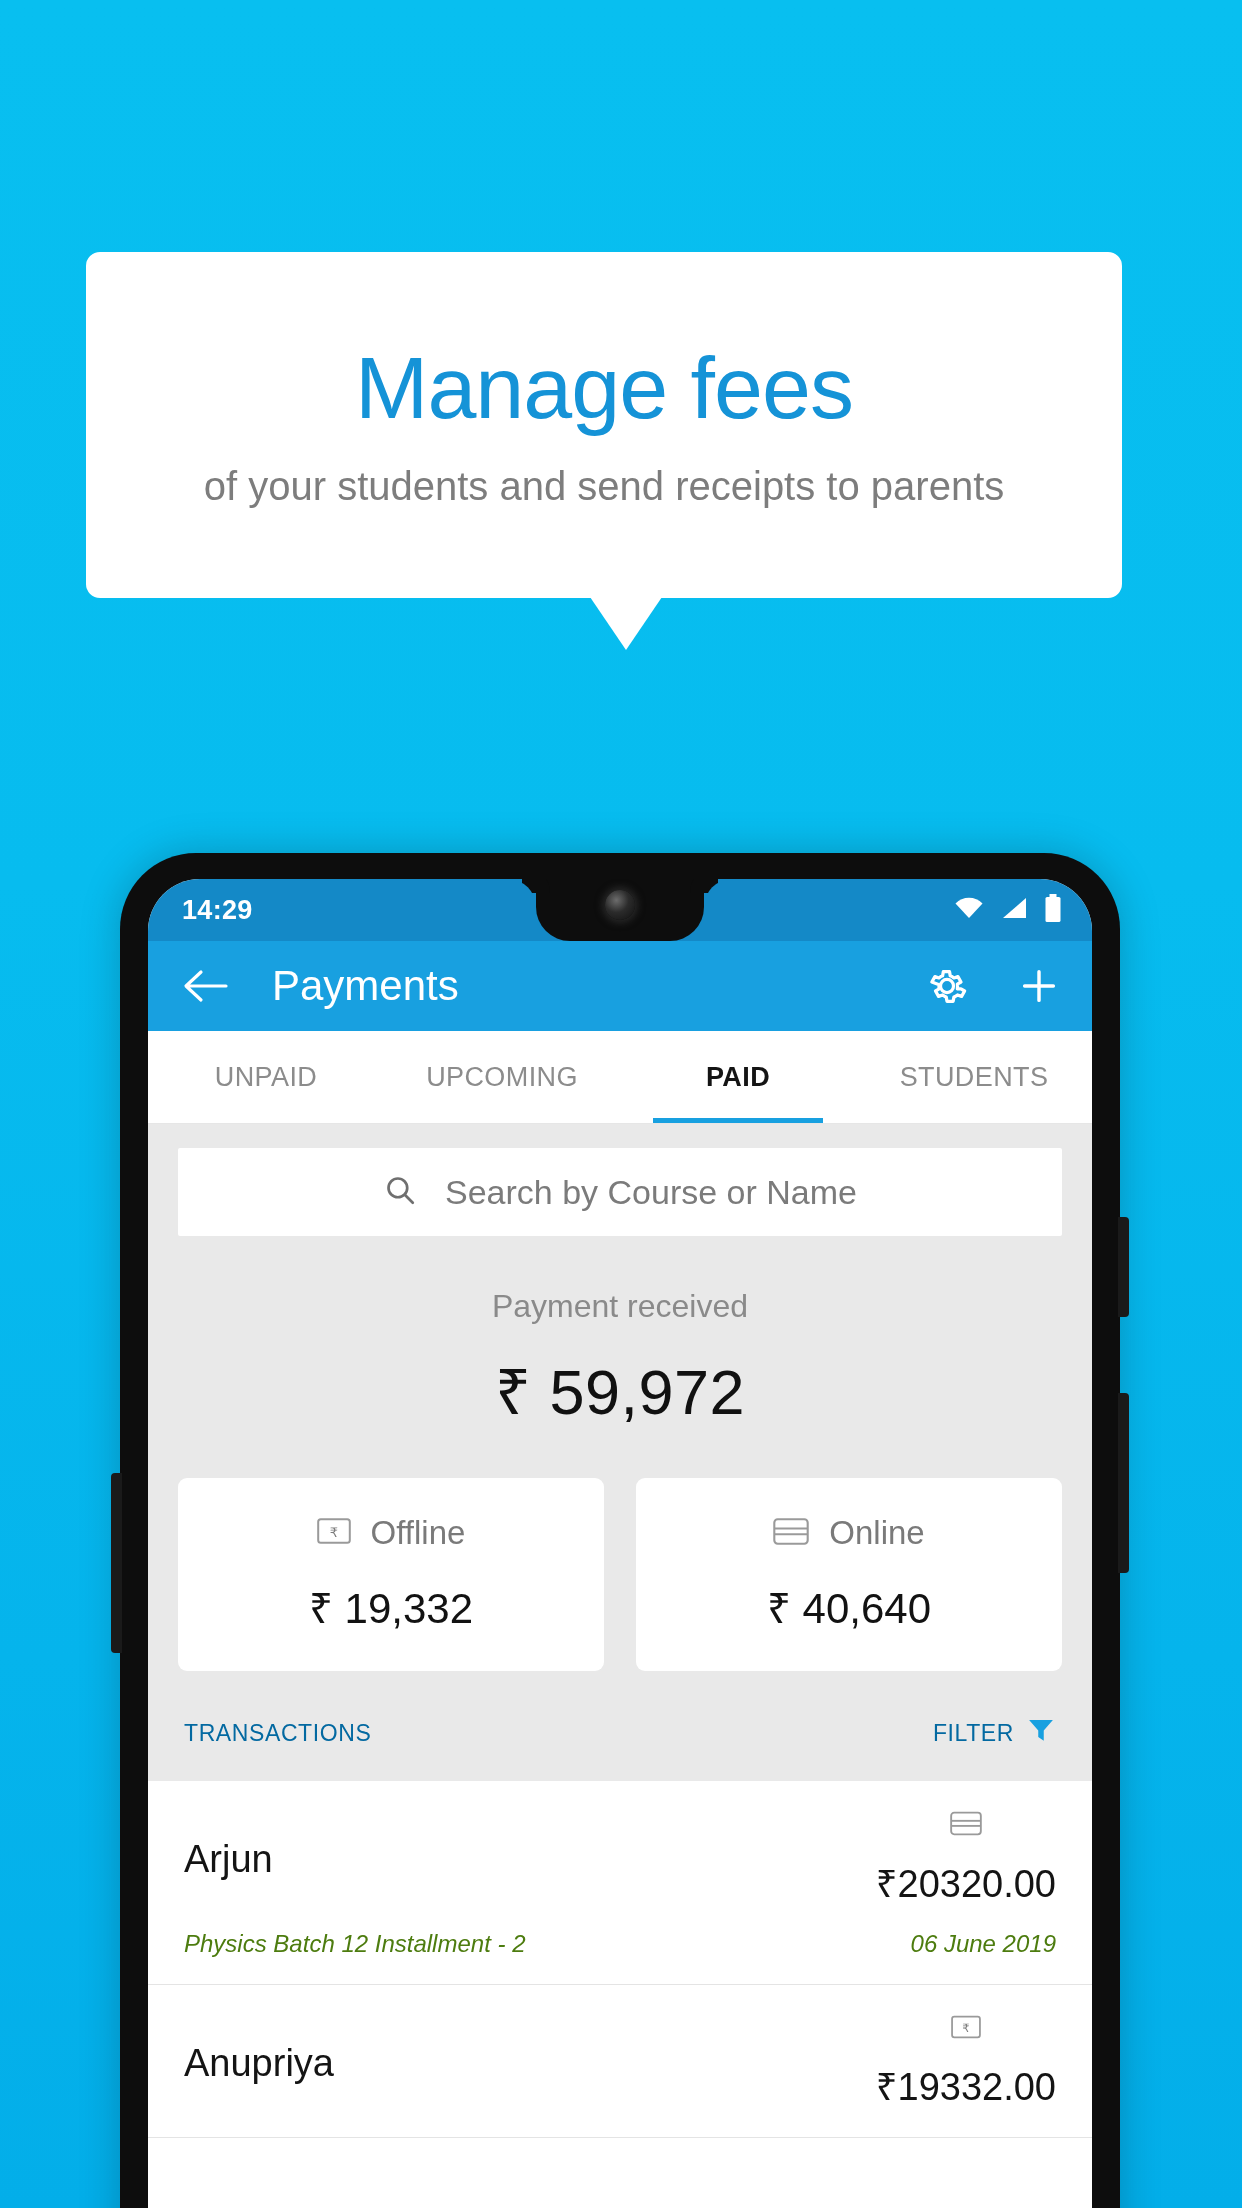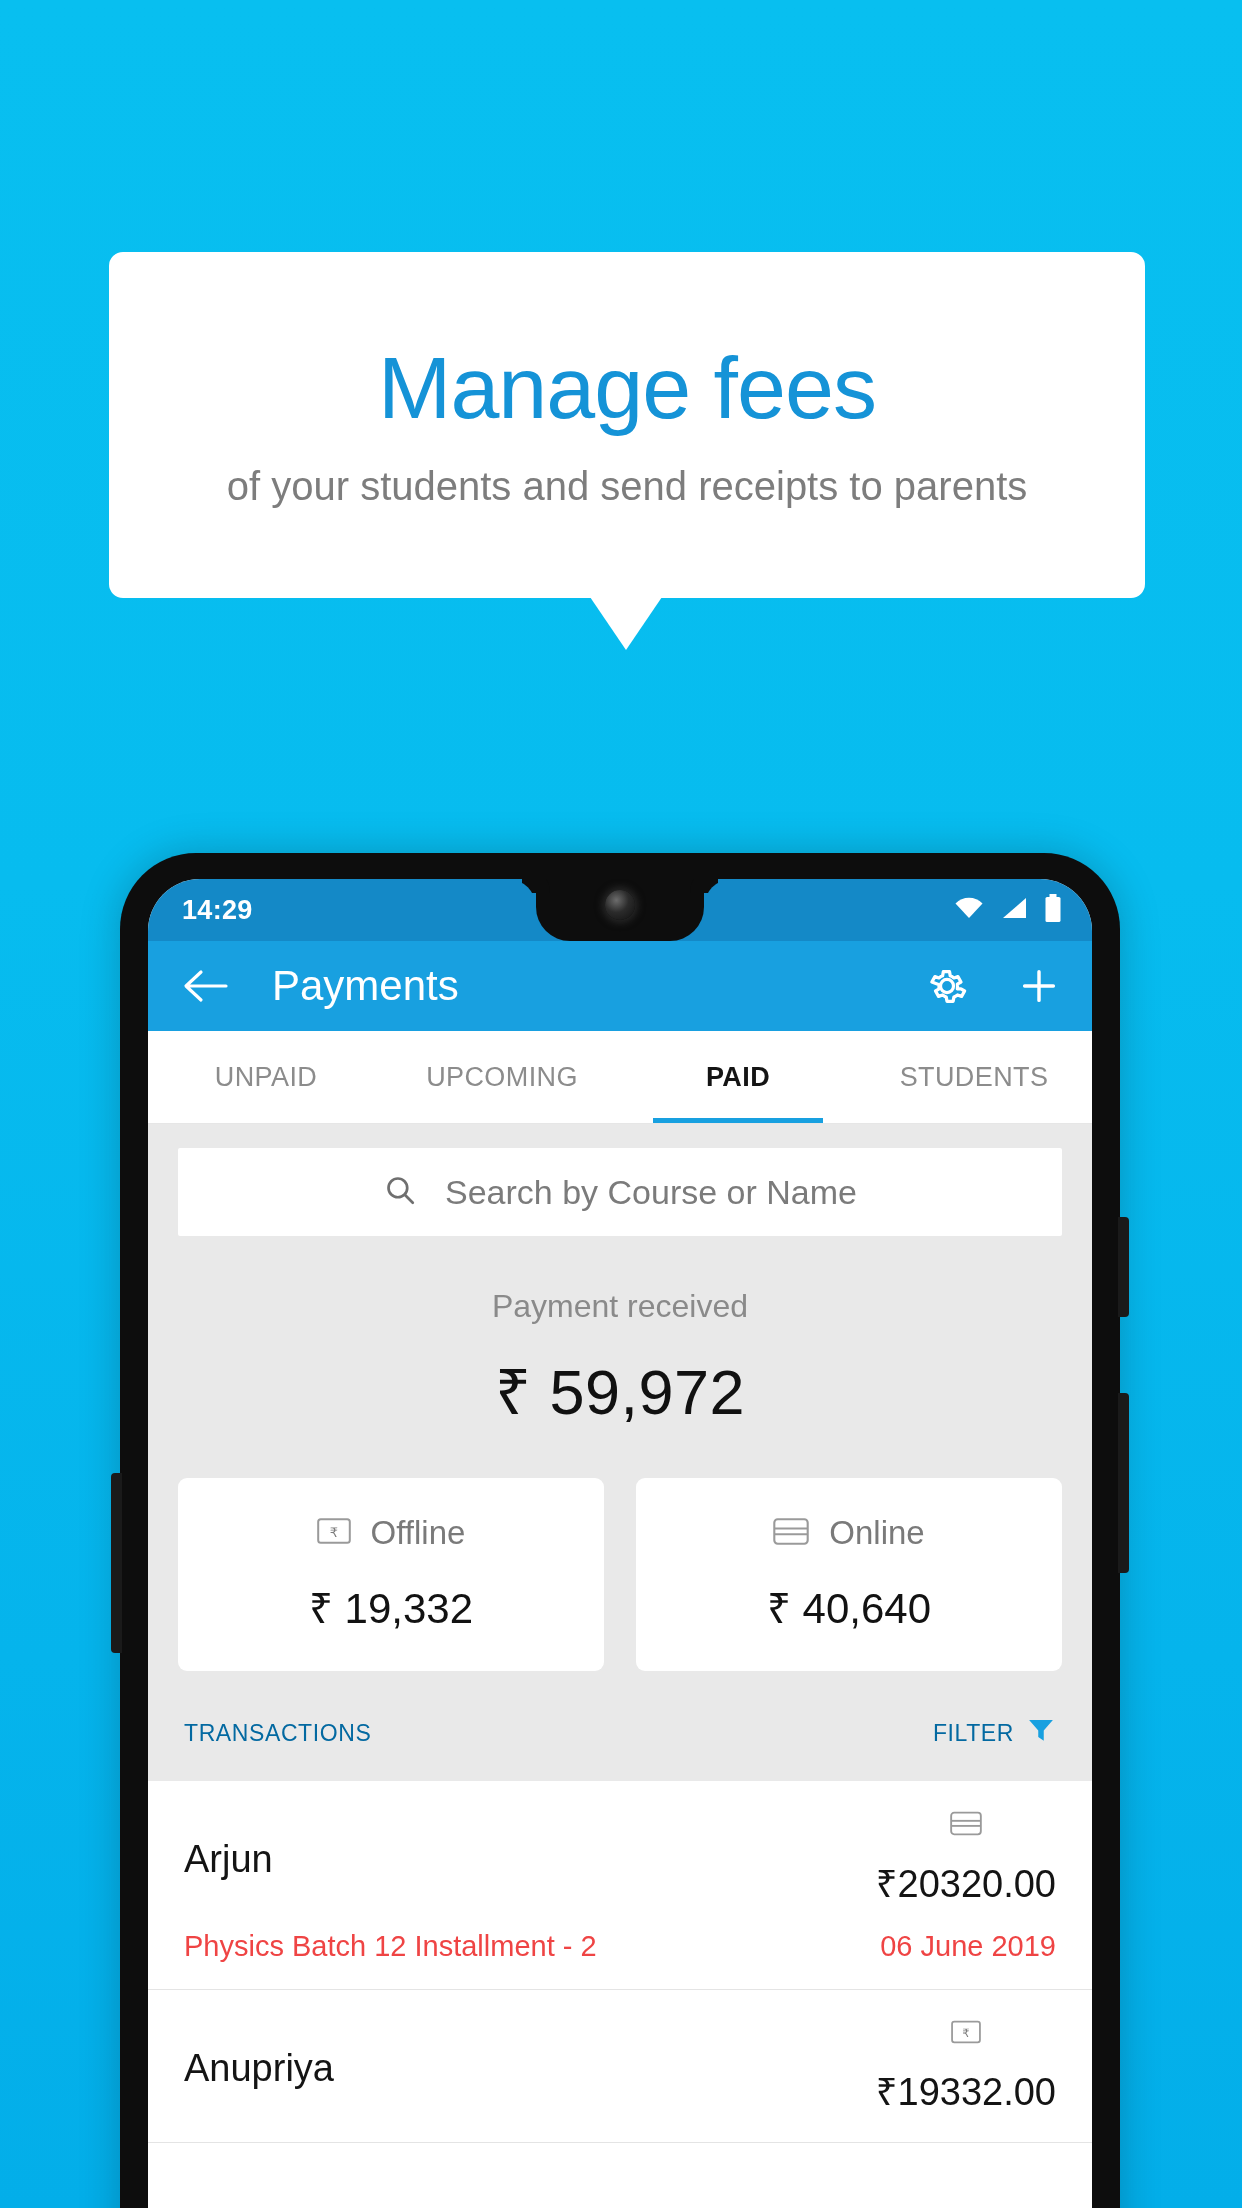--- a/index.html
+++ b/index.html
@@ -19,21 +19,21 @@
     position: relative;
     width: 1242px;
     height: 2208px;
     background: linear-gradient(180deg, #08BFF0 0%, #07BCEF 40%, #05B4EC 75%, #03AEE9 100%);
     overflow: hidden;
   }
 
   
   .promo-card {
     position: absolute;
-    left: 109px;
+    left: 86px;
     top: 252px;
     width: 1036px;
     height: 346px;
     background: #ffffff;
     border-radius: 14px;
     box-sizing: border-box;
     display: flex;
     flex-direction: column;
     align-items: center;
     justify-content: center;
@@ -352,22 +352,23 @@
     font-size: 38px;
     color: #141414;
   }
   .tx-line2 {
     display: flex;
     align-items: center;
     justify-content: space-between;
     margin-top: 22px;
   }
   .tx-desc, .tx-date {
-    font-size: 29px;
-    color: #ef4444;
+    font-size: 24px;
+    color: #4d7c0f;
+    font-style: italic;
   }
 </style>
 </head>
 <body>
 
 <div class="promo-root">
 
   <div class="promo-card">
     <div class="headline">Manage fees</div>
     <div class="subline">of your students and send receipts to parents</div>

